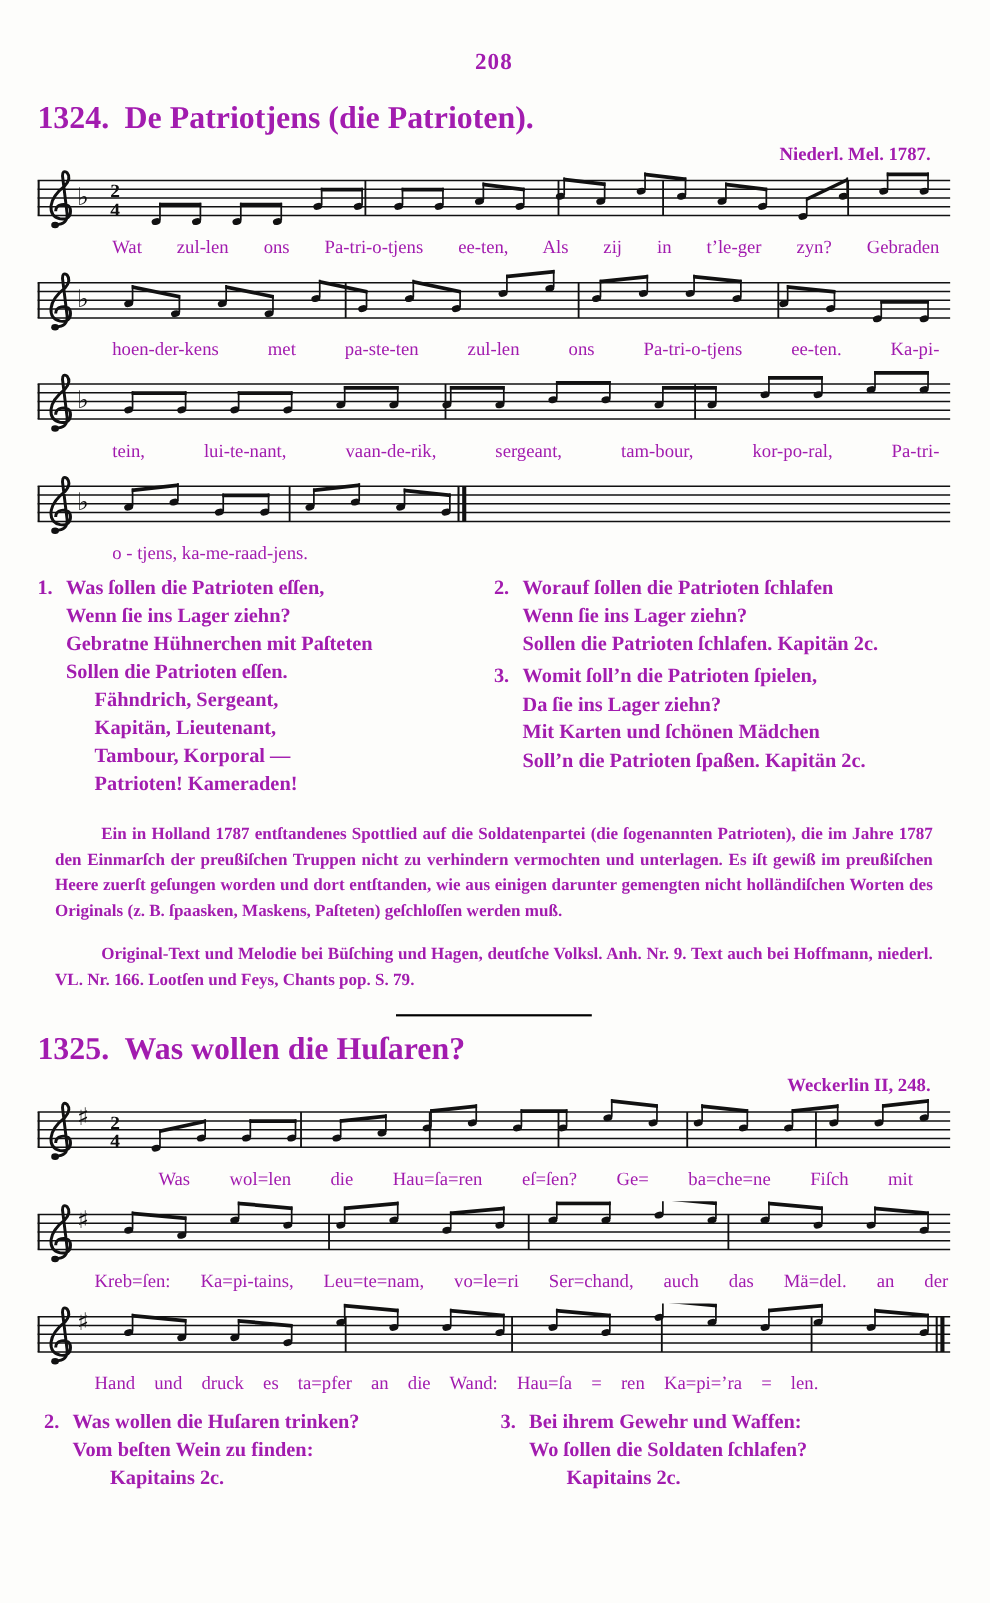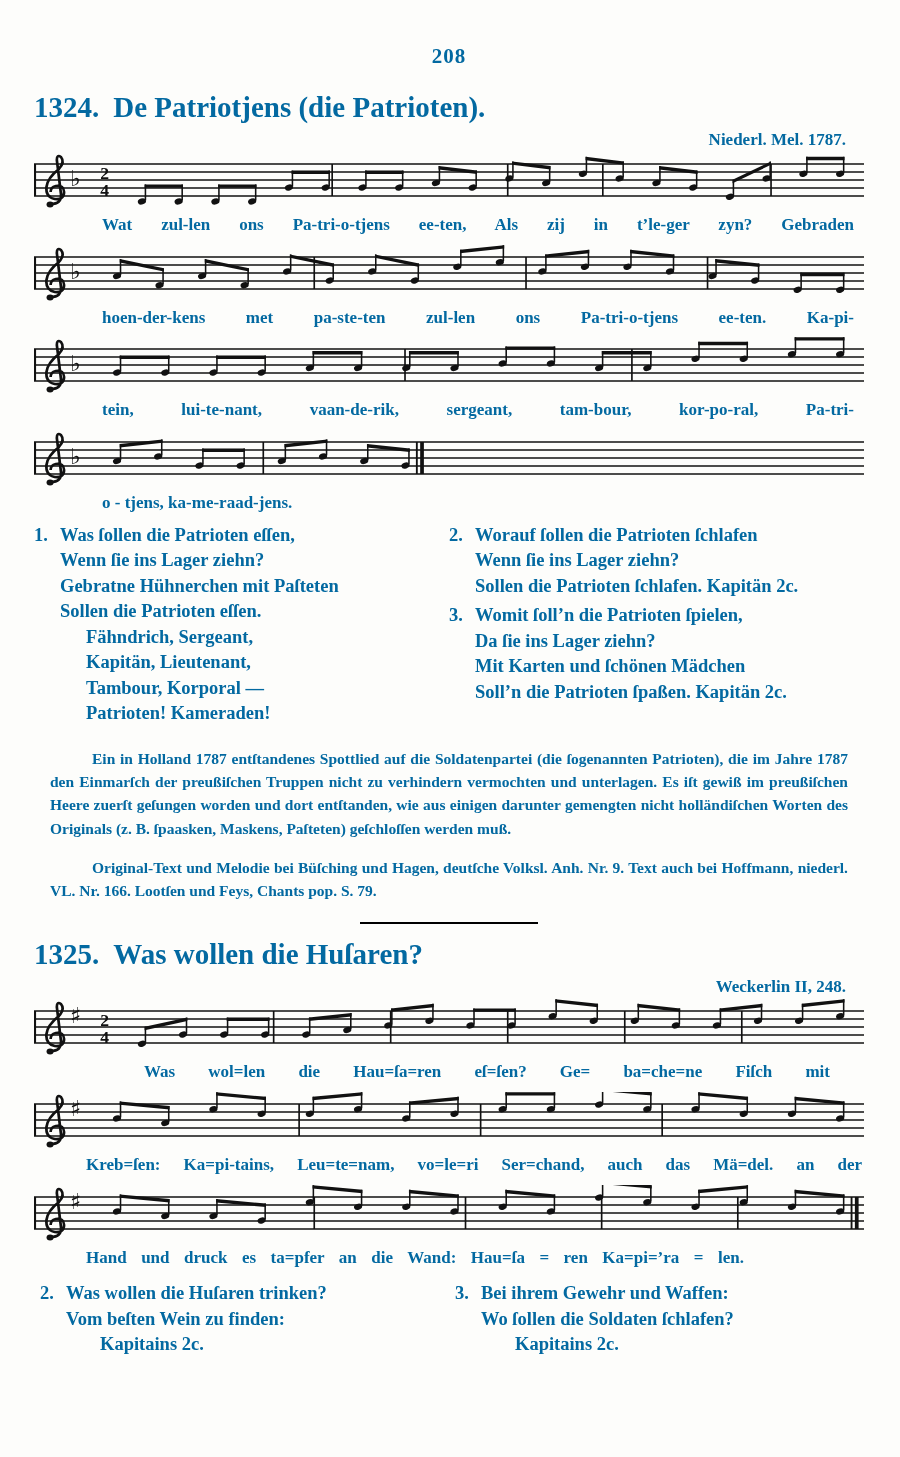--- a/index.html
+++ b/index.html
@@ -1,30 +1,30 @@
 <!DOCTYPE html>
 <html><head>
 <meta charset="utf-8">
 <style>
   html,body{margin:0;padding:0;background:#e8e8e4;}
   .page{
-    width:900px;height:1457px;margin:0 auto;background:#fdfdfb;color:#0369a1;
+    width:900px;height:1457px;margin:0 auto;background:#fdfdfb;color:#a21caf;
     font-family:"Liberation Serif","DejaVu Serif",serif;
     position:relative;overflow:hidden;box-sizing:border-box;
     padding:44px 36px 0 34px;
   }
   .page-number{text-align:center;font-weight:bold;font-size:21px;letter-spacing:1px;}
   .song-header{margin-top:22px;font-weight:bold;}
   .song-header .song-no{font-size:29px;margin-right:14px;}
   .song-header .song-title{font-size:29px;}
   .attribution{text-align:right;font-weight:bold;font-size:17px;margin:6px 18px 2px 0;}
   .staff{width:100%;height:64px;margin-top:2px;}
   .staff svg{display:block;width:100%;height:64px;}
   .lyric{
-    font-weight:bold;font-size:17px;line-height:1.1;margin:0 0 10px 0;
+    font-weight:normal;font-size:17px;line-height:1.1;margin:0 0 10px 0;
     padding-left:68px;padding-right:10px;white-space:nowrap;
   }
   .j{white-space:normal;text-align:justify;text-align-last:justify;}
   .verses{display:flex;margin-top:10px;font-weight:bold;font-size:18.5px;line-height:1.38;}
   .verses .col{width:50%;box-sizing:border-box;}
   .verse{display:flex;margin-bottom:4px;}
   .verse .vno{width:26px;flex:none;}
   .verse .vlines div{white-space:nowrap;}
   .verse .vlines .refrain{padding-left:26px;}
   .notes-block{margin-top:16px;font-weight:bold;font-size:15.5px;line-height:1.5;}

